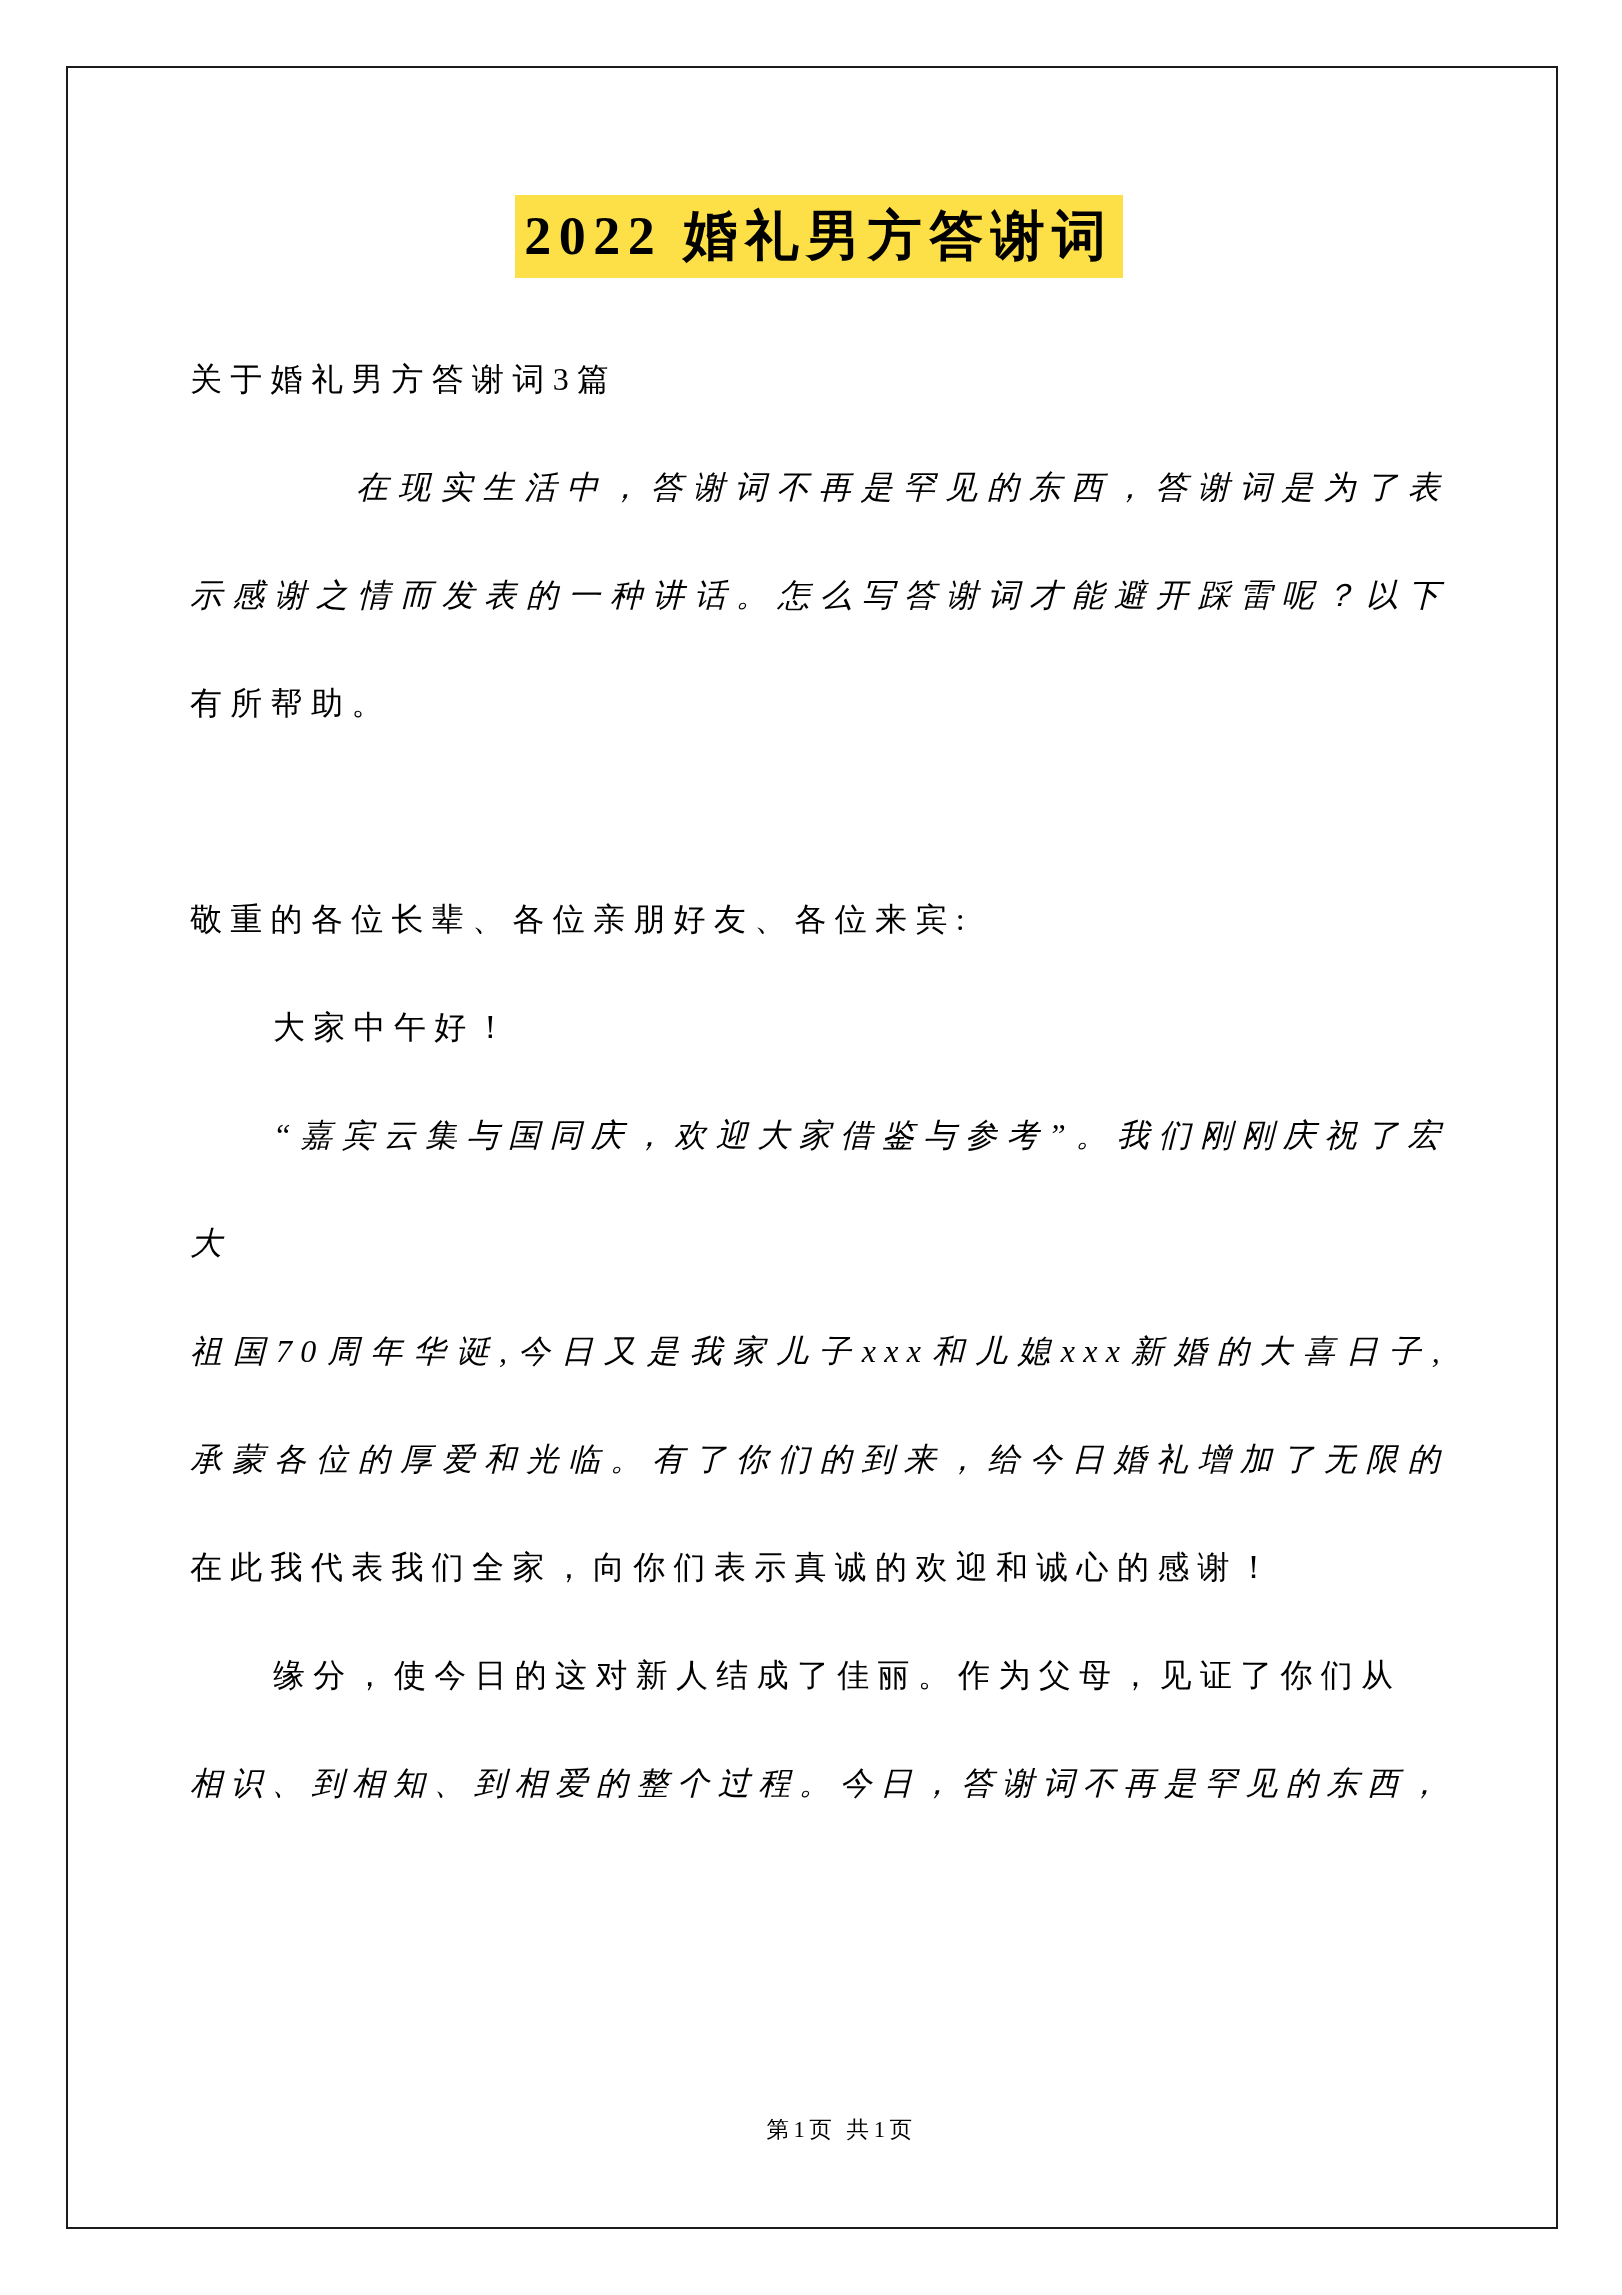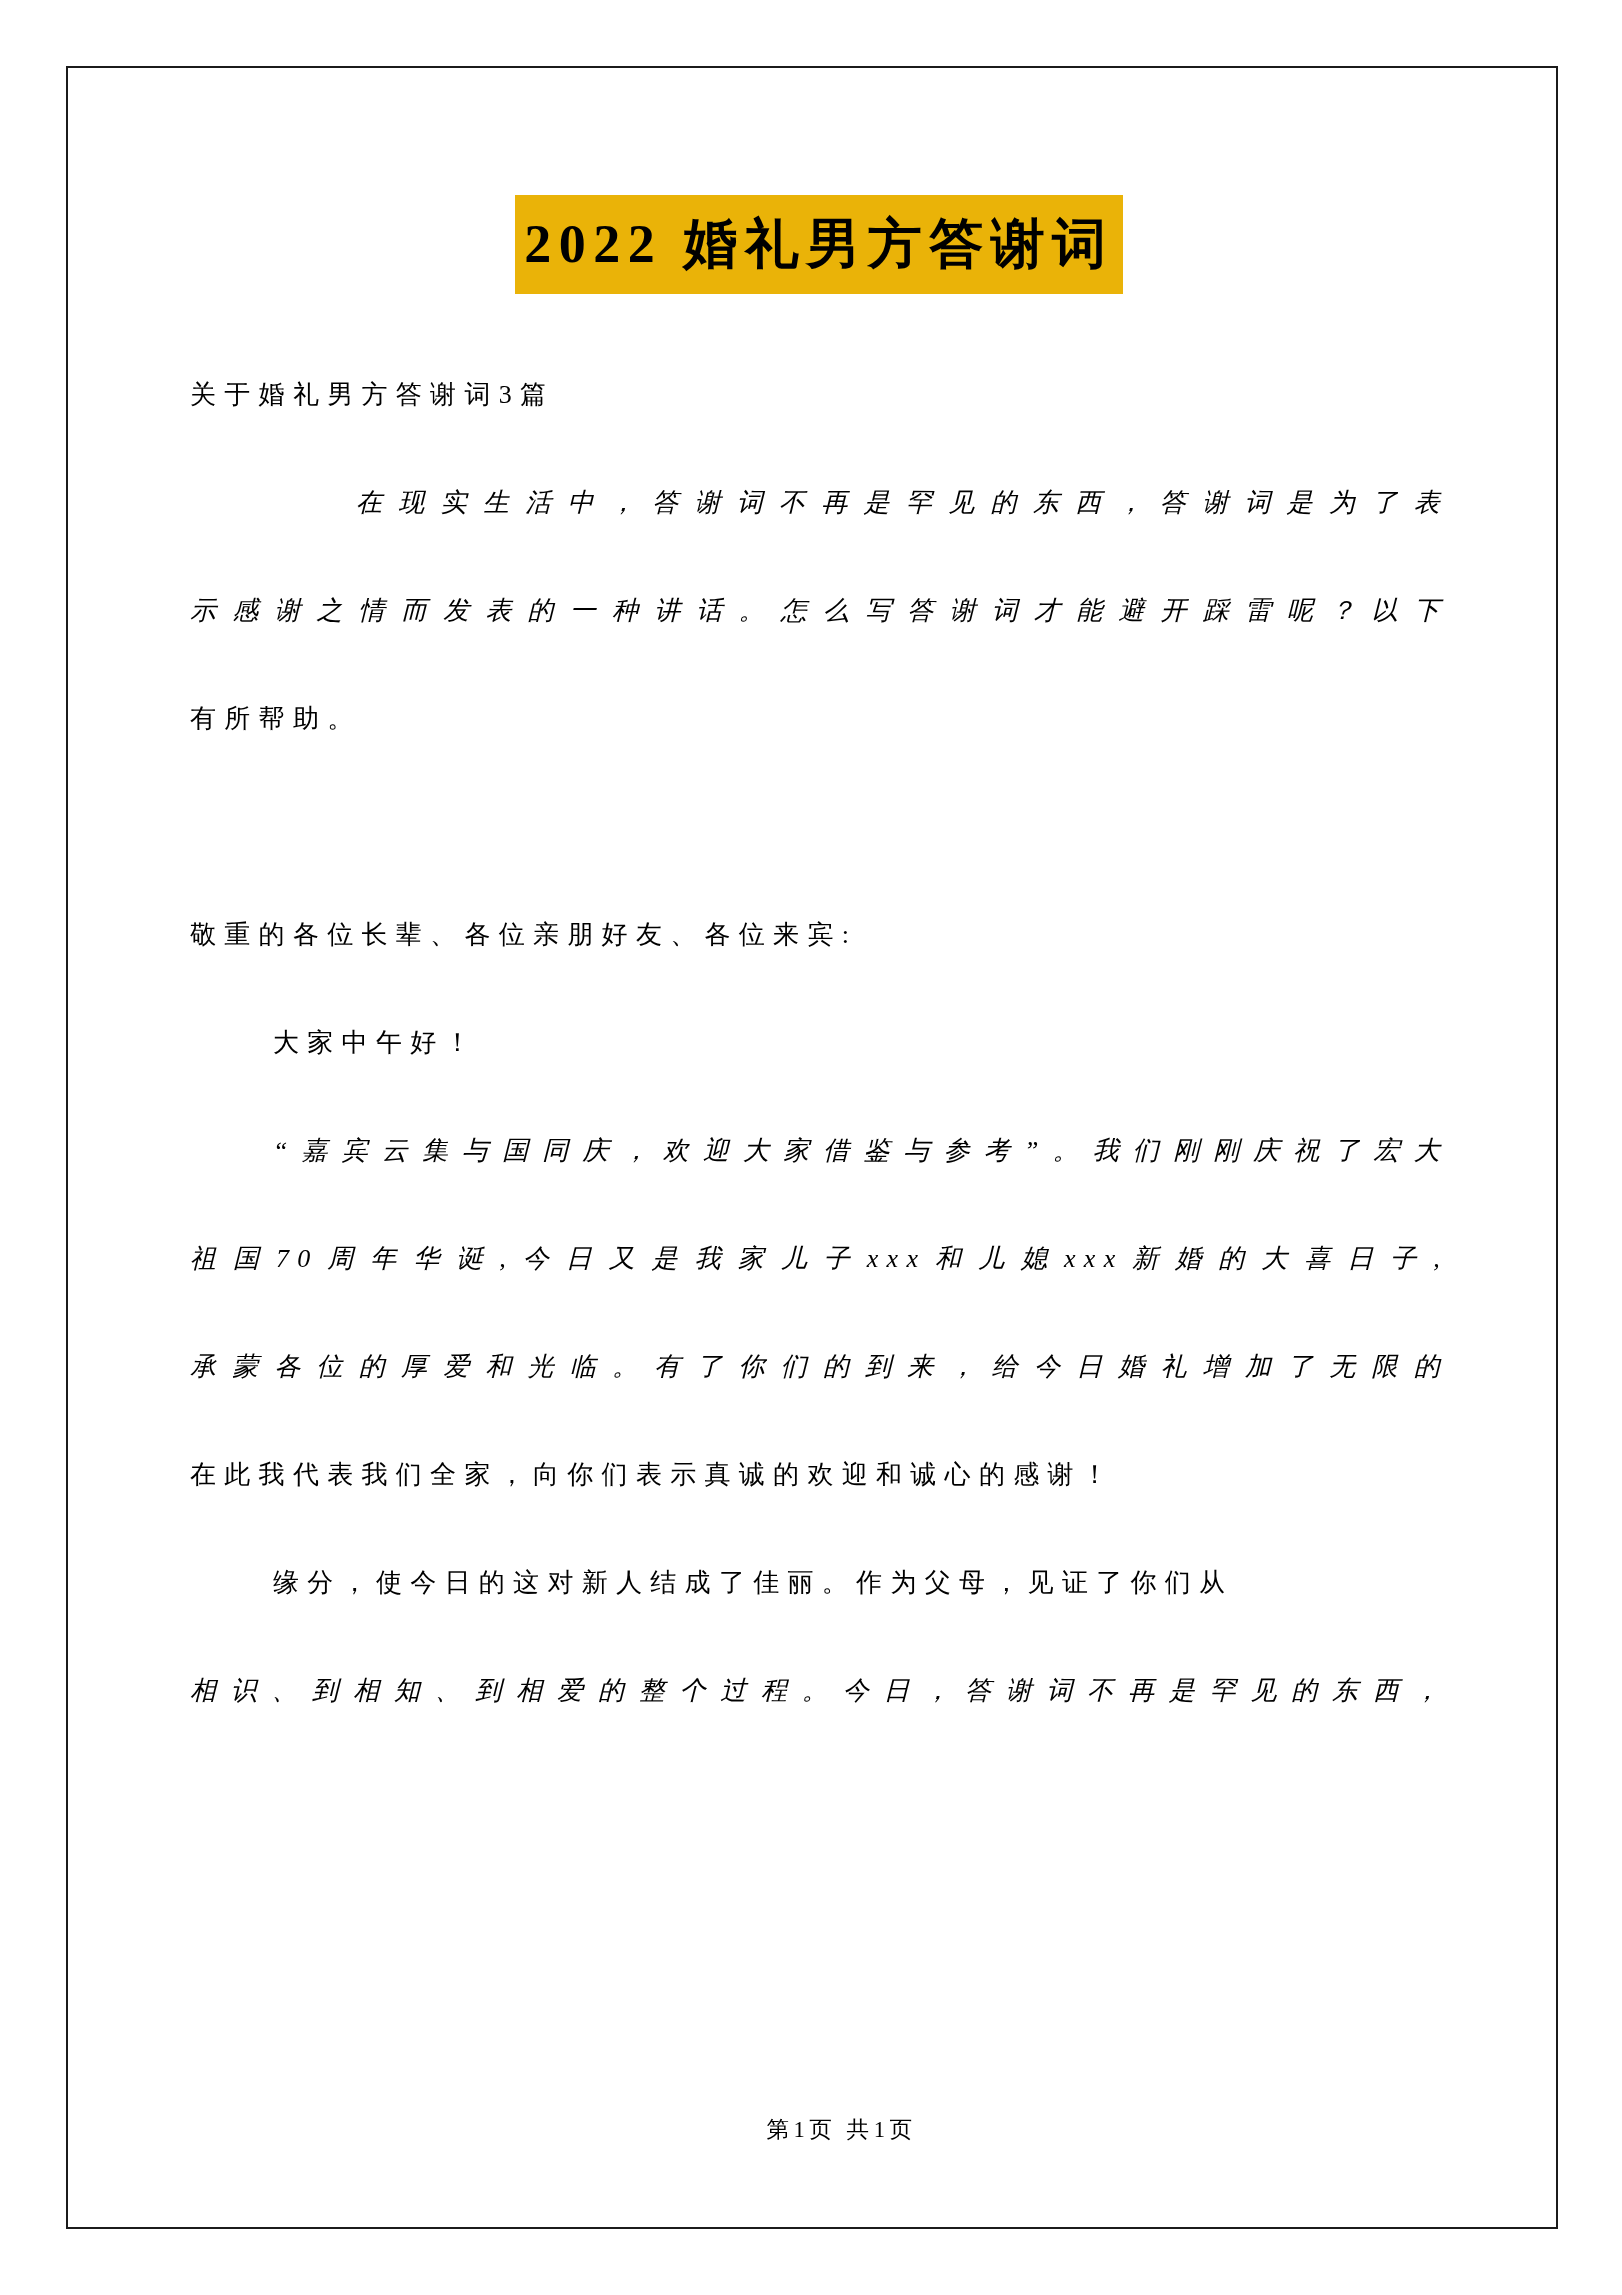--- a/index.html
+++ b/index.html
@@ -34,30 +34,30 @@
   }
   .doc-title {
     margin: 195px 0 0 0;
     text-align: center;
     font-size: 54px;
     font-weight: bold;
     letter-spacing: 7.5px;
     line-height: 75px;
   }
   .hl {
-    background: #eab308;
-    padding: 12px 9px;
+    background: #fde047;
+    padding: 4px 9px;
     display: inline-block;
   }
   .body-text {
     margin-top: 47px;
   }
   .body-text p {
     margin: 0;
-    font-size: 26px;
+    font-size: 32px;
     line-height: 108px;
     letter-spacing: 8.3px;
     white-space: nowrap;
   }
   .body-text p.fill {
     white-space: normal;
     text-align: justify;
     text-align-last: justify;
     font-style: italic;
   }

